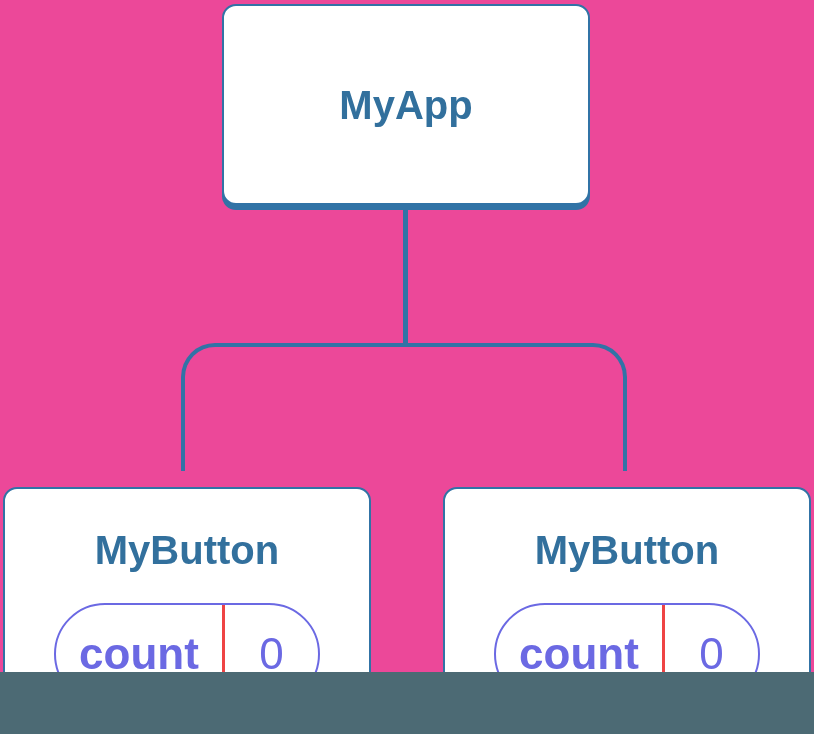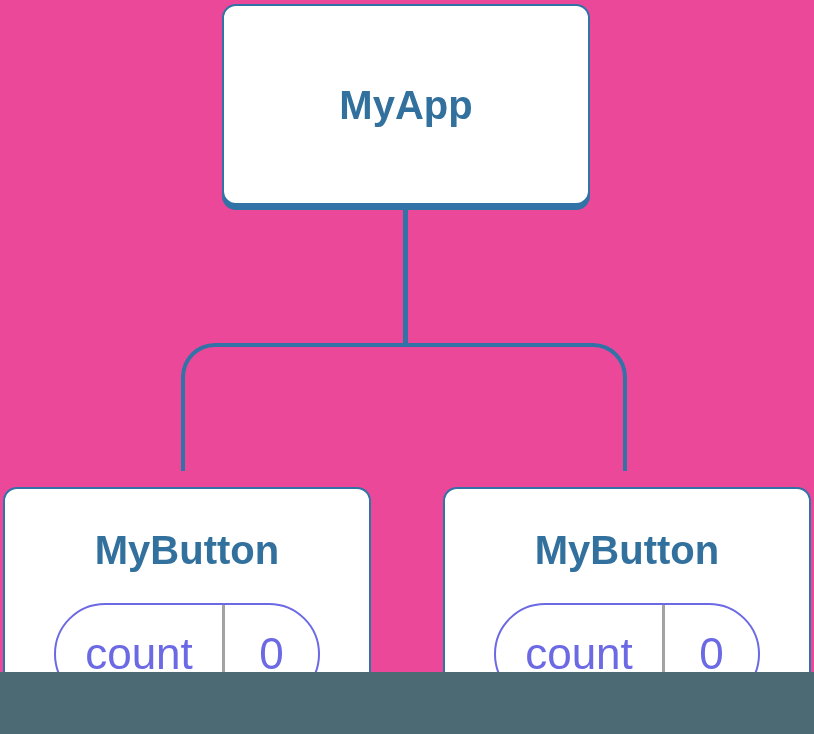--- a/index.html
+++ b/index.html
@@ -92,27 +92,27 @@
     border-radius: 60px;
     display: flex;
     align-items: stretch;
     overflow: hidden;
     background: #FFFFFF;
   }
 
   .state-key {
     box-sizing: border-box;
     flex: 0 0 169px;
-    border-right: 3px solid #a3a3a3;
+    border-right: 3px solid #ef4444;
     display: flex;
     align-items: center;
     justify-content: center;
     font-size: 44px;
     color: #6B69E3;
-    font-weight: 400;
+    font-weight: 700;
   }
 
   .state-value {
     flex: 1 1 auto;
     display: flex;
     align-items: center;
     justify-content: center;
     font-size: 44px;
     color: #6B69E3;
     font-weight: 400;

